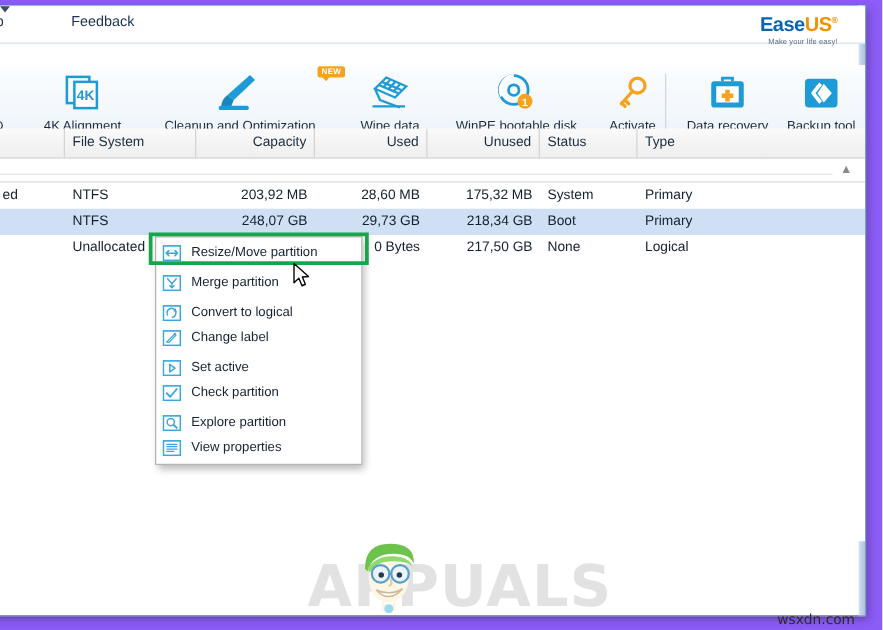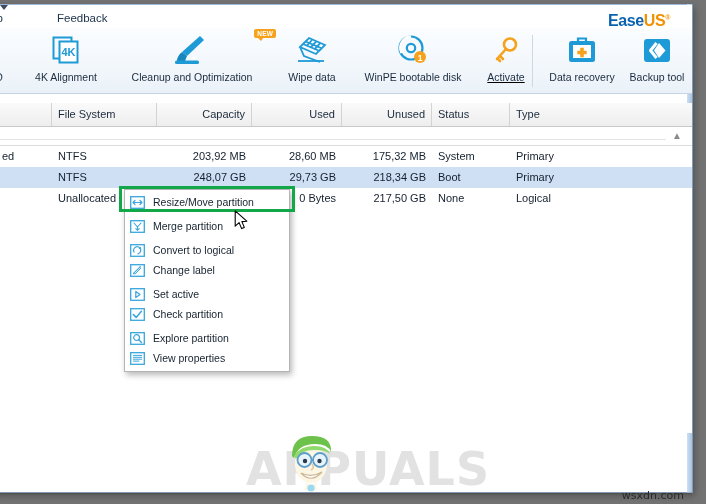--- a/index.html
+++ b/index.html
@@ -7,21 +7,21 @@
     margin: 0; padding: 0;
     width: 706px; height: 504px;
     overflow: hidden;
     font-family: "Liberation Sans", sans-serif;
     background: #ffffff;
   }
 
   #app {
     position: relative;
     width: 706px; height: 504px;
-    background: #737373;
+    background: #8b5cf6;
     overflow: hidden;
   }
 
   
   .win-frame {
     position: absolute;
     left: -8px; top: 4px;
     width: 700px; height: 489px;
     background: #ffffff;
     border: 1px solid #9fb8d8;
@@ -67,21 +67,21 @@
   }
   .logo-main { font-size: 16px; font-weight: bold; letter-spacing: -0.4px; }
   .logo-ease { color: #0b63b0; }
   .logo-us   { color: #f29100; }
   .logo-reg  { color: #f29100; font-size: 7px; vertical-align: super; }
   .logo-tag  { font-size: 6px; color: #5b6b80; margin-top: 2px; letter-spacing: 0.1px; }
 
   
   .toolbar {
     position: absolute;
-    left: 0; top: 28px;
+    left: 0; top: 52px;
     width: 692px; height: 66px;
     background: linear-gradient(to bottom,#fbfdff 0%,#f2f7fc 60%,#eaf1f8 100%);
     border-bottom: 1px solid #c3d3e4;
     padding-left: 44px;
   }
   .tb-divider {
     position: absolute;
     left: 532px; top: 7px;
     width: 1px; height: 52px;
     background: #cbd8e6;

